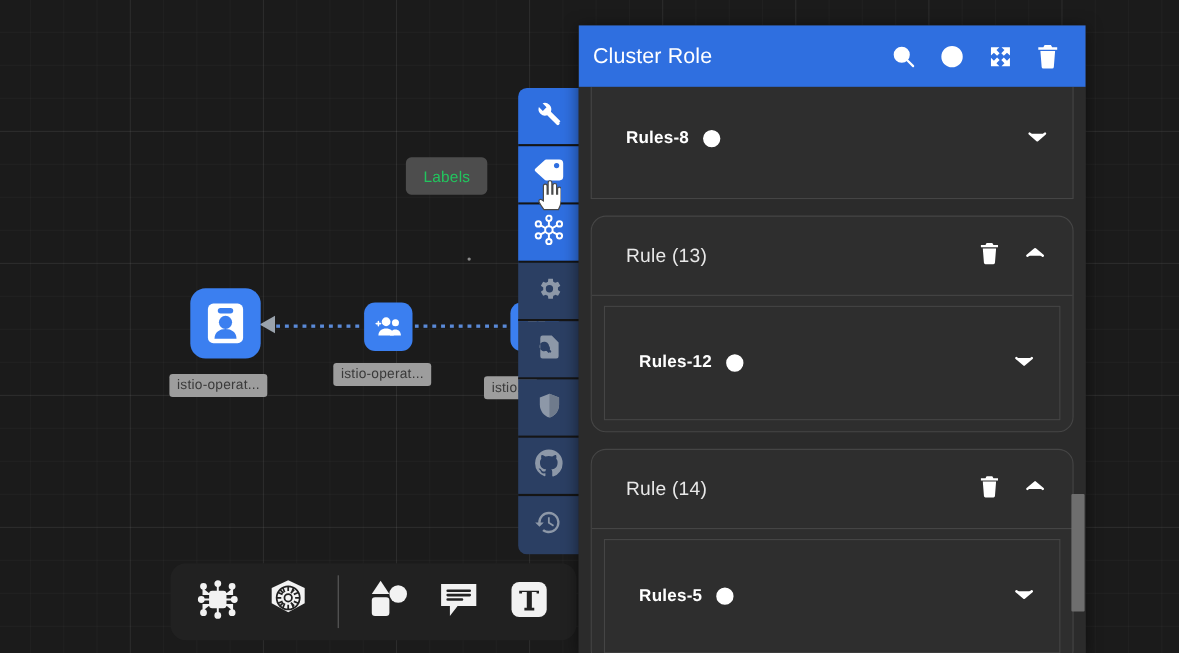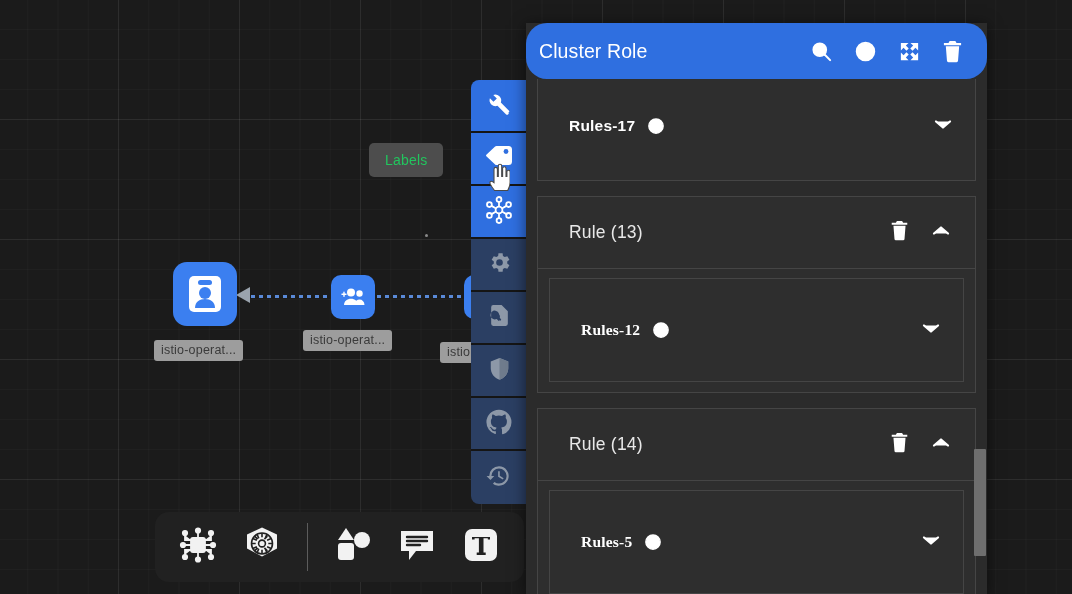--- a/index.html
+++ b/index.html
@@ -181,21 +181,20 @@
     flex-direction: column;
     overflow: hidden;
   }
   .panel-header {
     height: 56px;
     flex: 0 0 56px;
     background: #2f6fe0;
     display: flex;
     align-items: center;
     padding: 0 24px 0 13px;
-    border-radius: 21px;
   }
   .panel-title {
     color: #ffffff;
     font-size: 19.5px;
     font-weight: 400;
     letter-spacing: .1px;
     flex: 1;
   }
   .hdr-actions {
     display: flex;
@@ -235,38 +234,38 @@
     display: inline-flex;
     align-items: center;
   }
   .help-circle svg { fill: #ffffff; }
   .spacer { flex: 1; }
   .chev svg { fill: #ffffff; }
 
   .card.rule-group {
     padding: 0;
     margin-bottom: 15px;
+    border-radius: 14px;
   }
   .rule-head {
     height: 72px;
     display: flex;
     align-items: center;
     padding: 0 24px 0 31px;
     border-bottom: 1px solid #454545;
   }
   .rule-title {
     color: #e8e8e8;
     font-size: 17.5px;
     letter-spacing: .2px;
   }
   .rule-head .act { display: flex; align-items: center; gap: 22px; }
   .rule-head .act svg { fill: #ffffff; }
   .rule-body {
     padding: 9px 11px 0 11px;
-    font-family: Liberation Serif, serif;
   }
   .rule-body .card.rules-card { margin-bottom: 10px; }
 
   
   .scrollbar-track {
     position: absolute;
     right: 0; top: 0;
     width: 14px;
     height: 100%;
     background: transparent;
@@ -517,21 +516,21 @@
             <path d="M8 1h6l1.2 2H20v2.4H2V3h4.8z"></path>
             <path d="M4 6.6h14l-1.2 15.2a1.6 1.6 0 01-1.6 1.5H6.8a1.6 1.6 0 01-1.6-1.5z"></path>
           </svg>
         </span>
       </div>
     </div>
 
     <div class="panel-body">
 
       <div class="card rules-card" style="margin-top:-17px;height:110px;">
-        <span class="rules-title">Rules-17</span>
+        <span class="rules-title">Rules-8</span>
         <span class="help-circle">
           <svg width="18" height="18" viewBox="0 0 24 24" fill="none" stroke="#ffffff" stroke-width="2">
             <circle cx="12" cy="12" r="9.5"></circle>
             <path d="M9.3 9.2a2.8 2.8 0 015.4 1c0 1.9-2.7 2.2-2.7 4.1" stroke-linecap="round"></path>
             <circle cx="12" cy="17.4" r="1.2" fill="#ffffff" stroke="none"></circle>
           </svg>
         </span>
         <span class="spacer"></span>
         <span class="chev">
           <svg width="20" height="14" viewBox="0 0 20 14" fill="none" stroke="#ffffff" stroke-width="2.2" stroke-linecap="round" stroke-linejoin="round">

